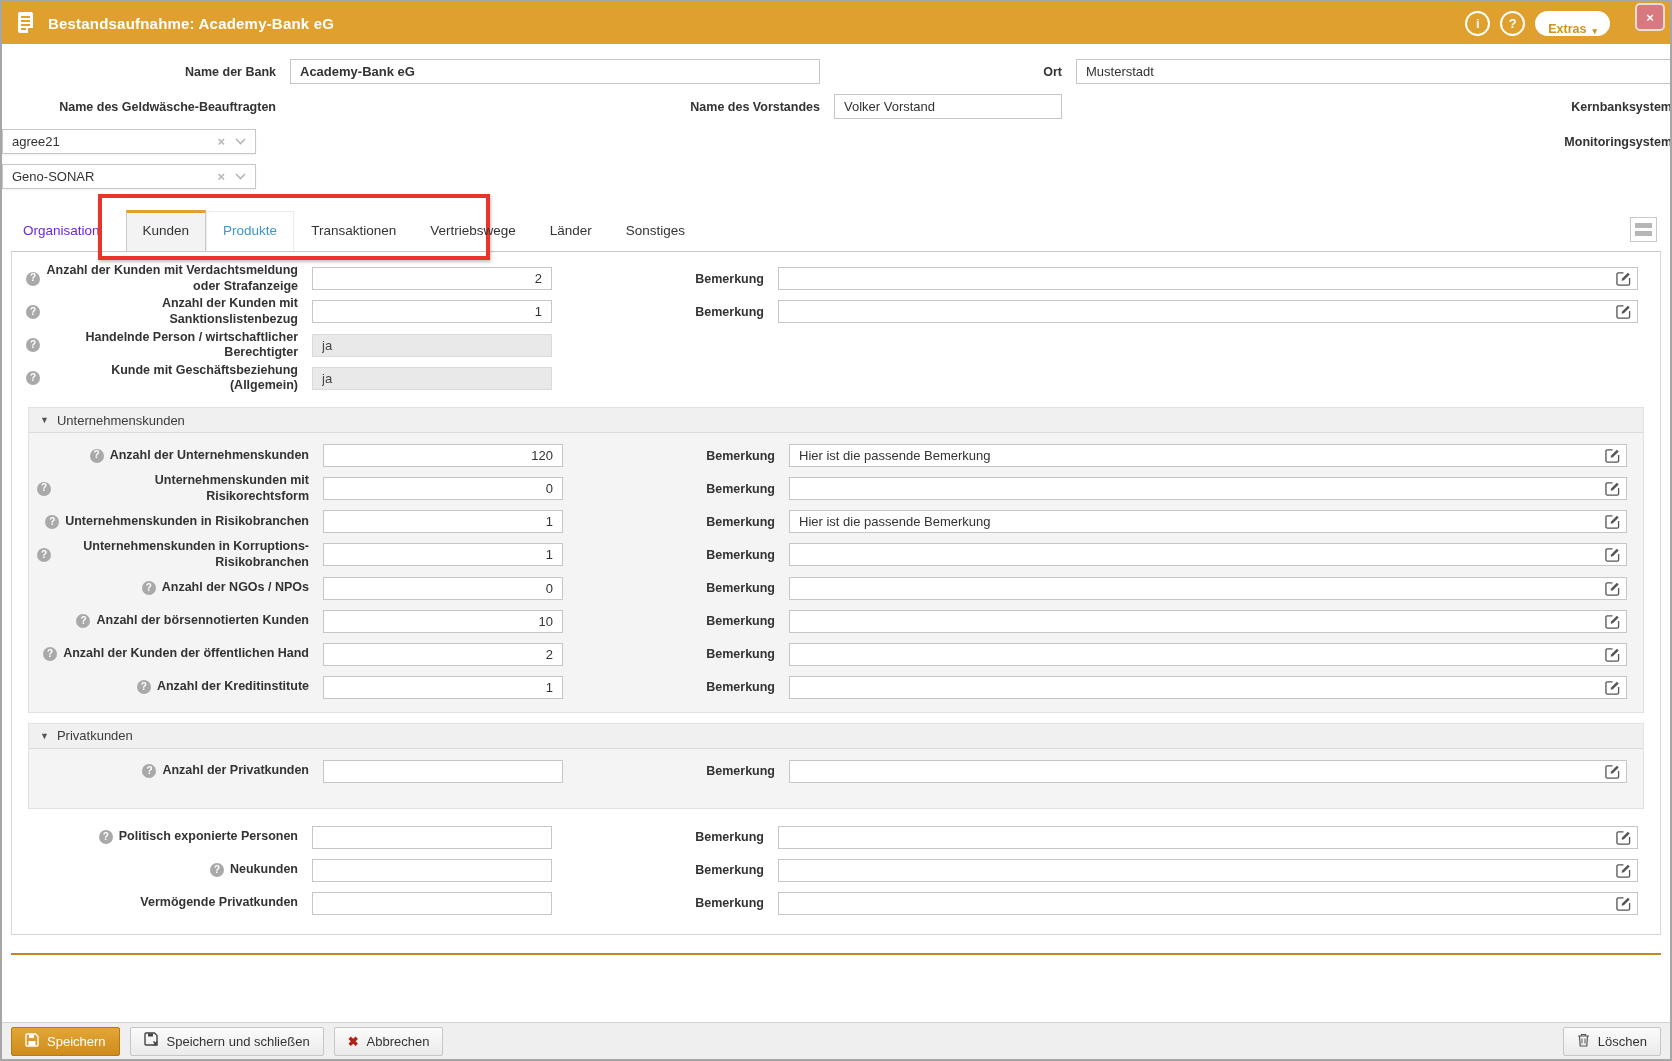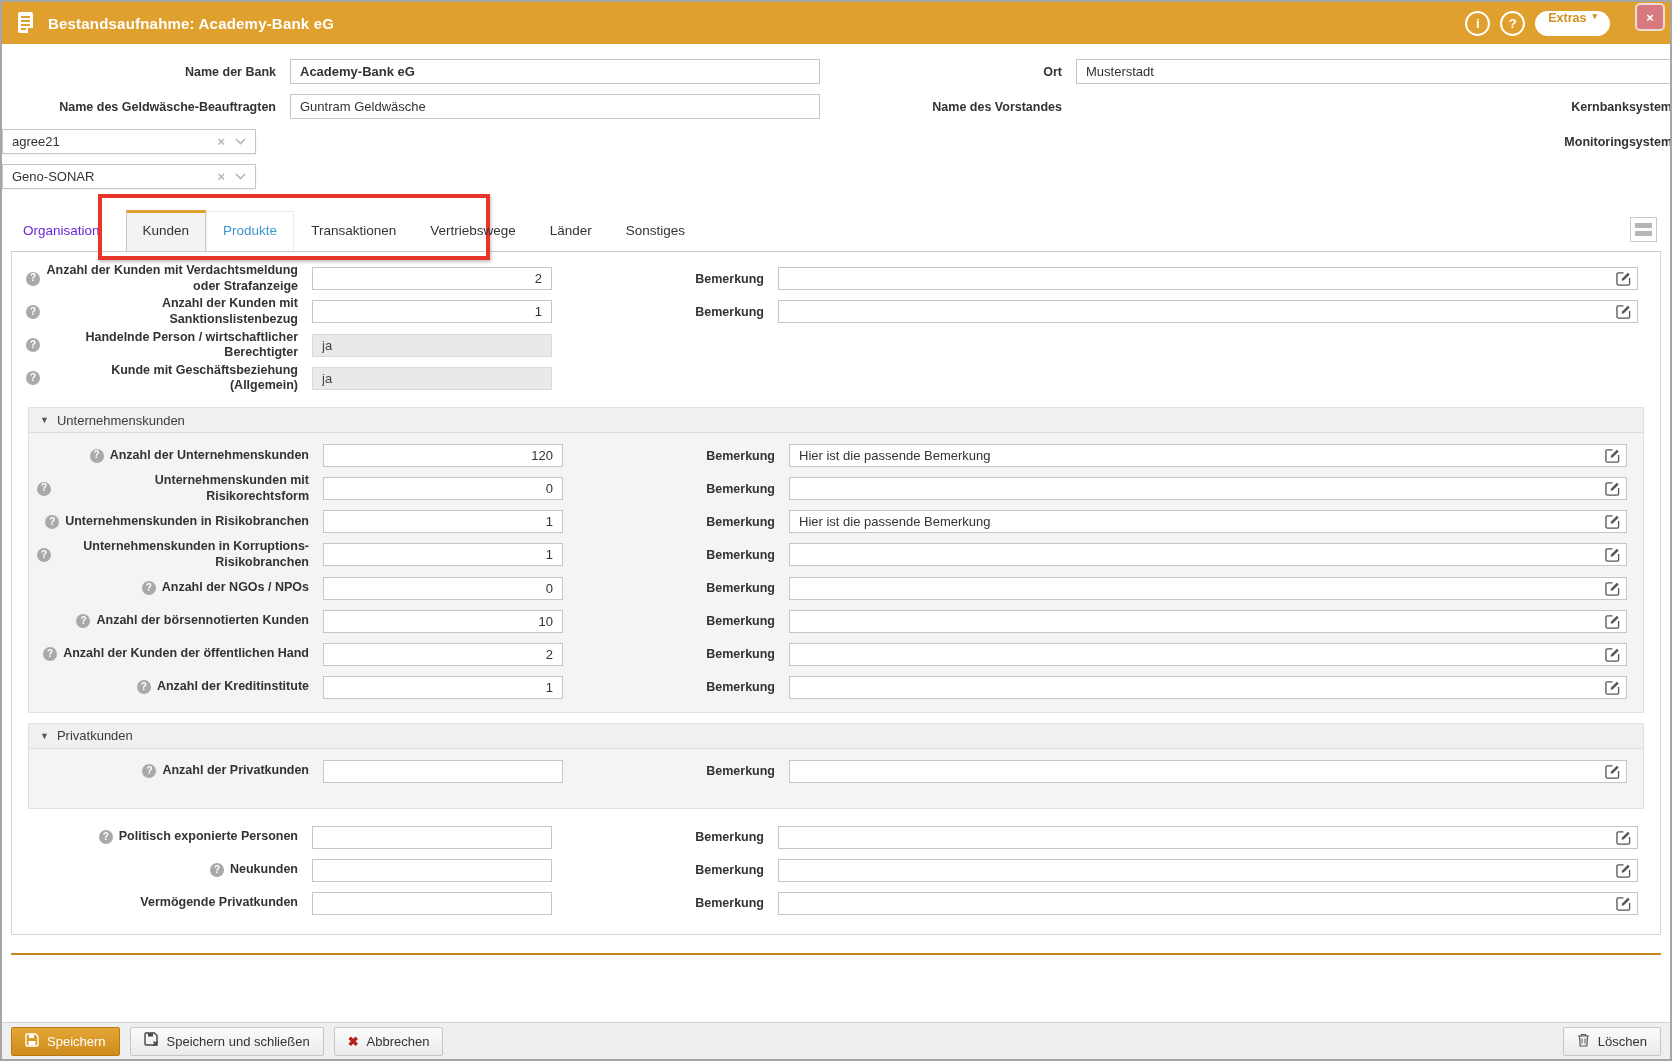--- a/index.html
+++ b/index.html
@@ -9,21 +9,21 @@
   .frame { position:relative; width:1672px; height:1061px; border:2px solid #a6a6a6; background:#fff; overflow:hidden; }
 
   
   .titlebar { height:42px; background:#dfa02d; display:flex; align-items:center; padding:0 14px; gap:12px; }
   .doc-icon { width:20px; height:24px; display:flex; align-items:center; }
   .tb-title { color:#fff; font-weight:700; font-size:15px; letter-spacing:.2px; }
   .tb-right { margin-left:auto; display:flex; align-items:center; gap:10px; padding-right:46px; }
   .circle-btn { width:25px; height:25px; border:2px solid #fff; border-radius:50%; color:#fff; font-weight:700;
     font-size:13px; display:flex; align-items:center; justify-content:center; background:transparent; cursor:pointer; }
   .extras-btn { background:#fff; border:none; border-radius:13px; height:25px; padding:0 13px; color:#d0921f;
-    font-weight:700; font-size:12.5px; display:flex; align-items:flex-start; gap:6px; cursor:pointer; }
+    font-weight:700; font-size:12.5px; display:flex; align-items:flex-end; gap:6px; cursor:pointer; }
   .extras-caret { font-size:9px; }
   .close-tab { position:absolute; top:1px; right:5px; width:30px; height:28px; background:#d7797e;
     border:2px solid #eedbd6; border-radius:5px; color:#fff; font-weight:700; font-size:13px;
     display:flex; align-items:center; justify-content:center; z-index:6; cursor:pointer; }
 
   
   .banner { margin:30px 22px 0 289px; background:#d3eaf8; border:1px solid #aad1e7; color:#4e84ad;
     font-size:13px; padding:9px 12px; }
 
   
@@ -120,22 +120,22 @@
   <div class="close-tab">×</div>
 
 
   <div class="head-grid">
     <div class="h-label">Name der Bank</div>
     <input class="inp bold" value="Academy-Bank eG" style="">
     <div class="h-label">Ort</div>
     <input class="inp" value="Musterstadt" style="">
 
     <div class="h-label">Name des Geldwäsche-Beauftragten</div>
-    <input class="inp" value="Guntram Geldwäsche" style="">
     <div class="h-label">Name des Vorstandes</div>
+    <input class="inp" value="Volker Vorstand" style="">
 
     <div class="h-label">Kernbanksystem</div>
     <div>
       <div class="sel">
         <span class="sel-val">agree21</span>
         <span class="sel-x">×</span>
         <span class="sel-car">
           <svg width="11" height="7" viewBox="0 0 11 7">
               <path d="M1 1l4.5 4.5L10 1" fill="none" stroke="#b5b5b5" stroke-width="1.6"></path>
             </svg>

